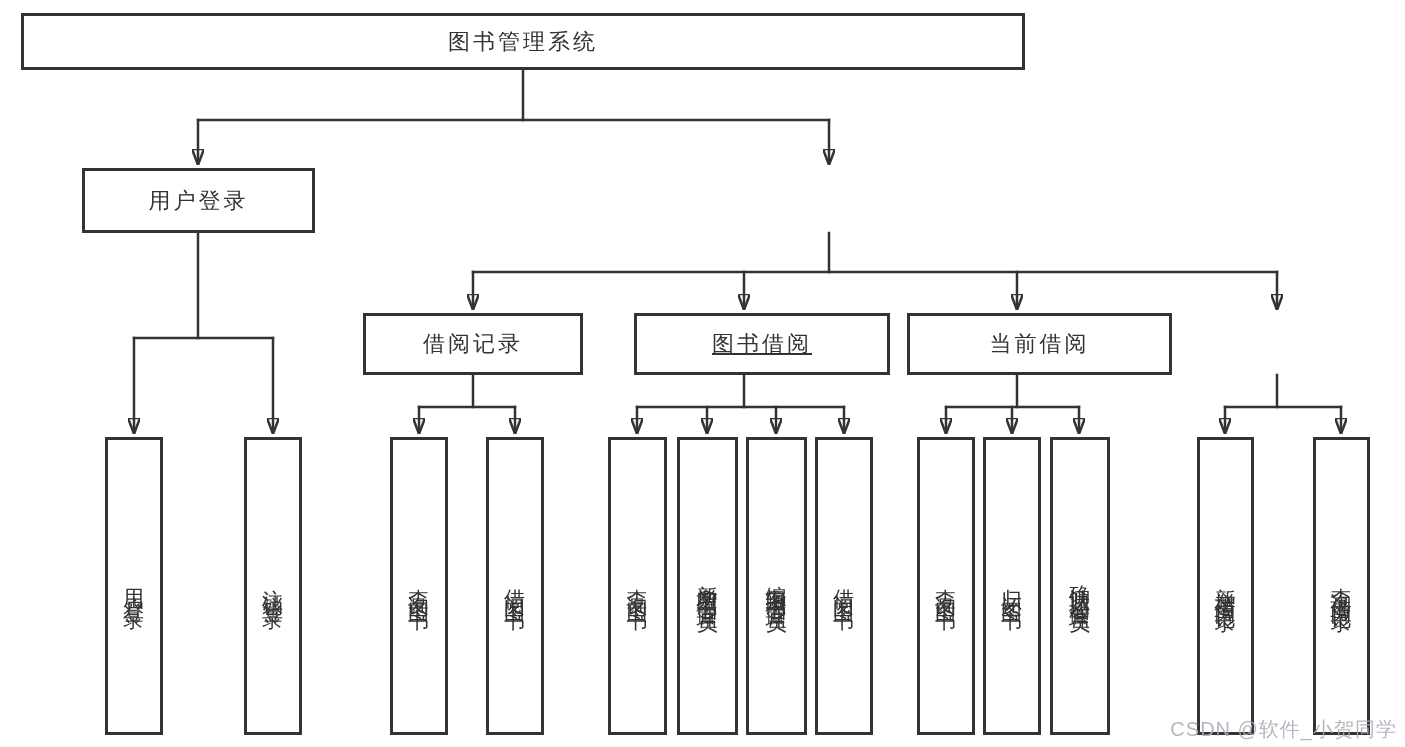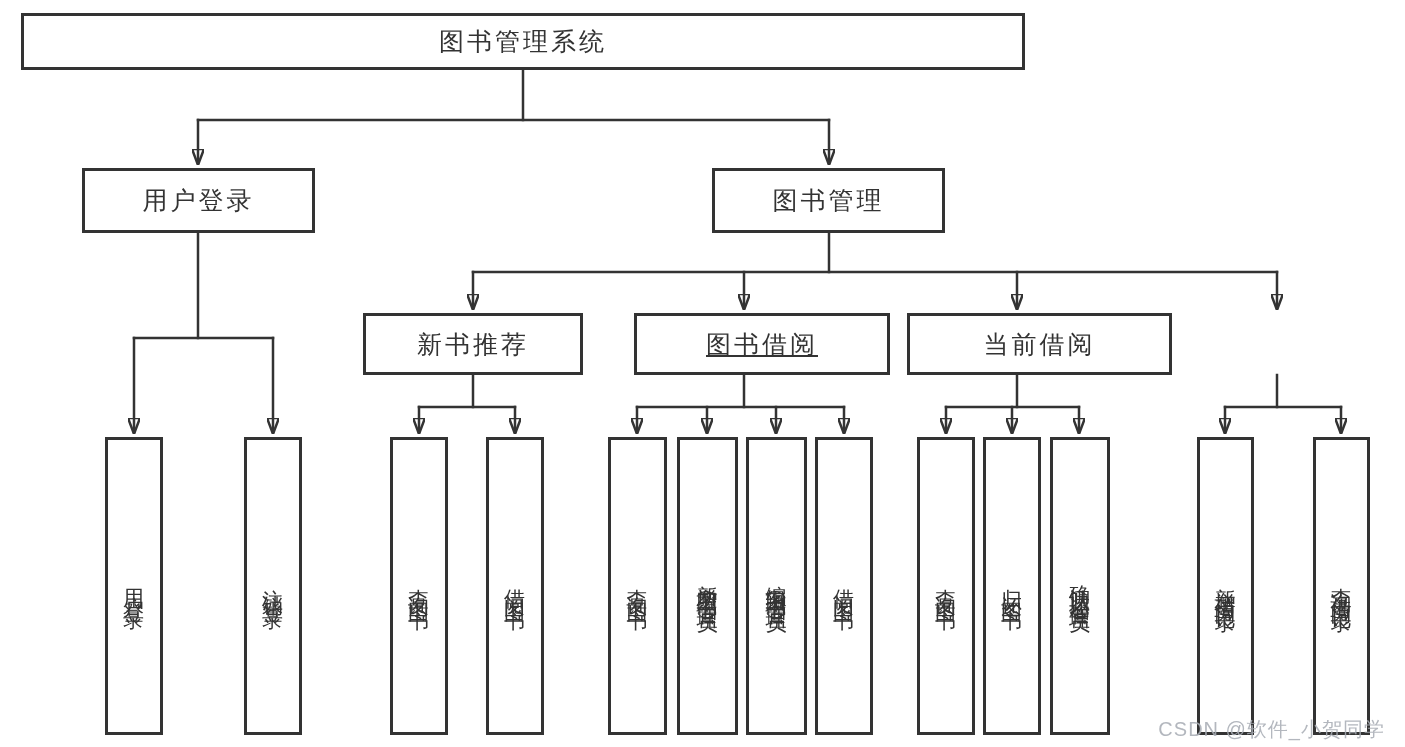--- a/index.html
+++ b/index.html
@@ -32,39 +32,39 @@
     background: #ffffff;
     border: 3px solid #333333;
     box-sizing: border-box;
     color: #333333;
     z-index: 2;
   }
   .hbox {
     display: flex;
     align-items: center;
     justify-content: center;
-    font-size: 25px;
+    font-size: 22px;
     letter-spacing: 3px;
     white-space: nowrap;
   }
   .vbox {
     top: 437px;
     height: 298px;
     writing-mode: vertical-rl;
     text-orientation: mixed;
     display: flex;
     align-items: center;
     justify-content: center;
     font-size: 21px;
     letter-spacing: 7px;
     line-height: 1;
   }
   .watermark {
     position: absolute;
-    right: 20px;
+    right: 8px;
     bottom: 4px;
     font-size: 20px;
     color: rgba(168, 173, 181, 0.88);
     letter-spacing: 1px;
     z-index: 5;
     white-space: nowrap;
   }
 </style>
 </head>
 <body>
@@ -115,23 +115,22 @@
 
     <path d="M1277,375 V407"></path>
     <path d="M1225,407 H1341"></path>
     <path d="M1225,407 V432" marker-end="url(#arrow)"></path>
     <path d="M1341,407 V432" marker-end="url(#arrow)"></path>
   </svg>
 
   <div class="node hbox" style="left:21px; top:13px; width:1004px; height:57px;">图书管理系统</div>
 
   <div class="node hbox" style="left:82px; top:168px; width:233px; height:65px;">用户登录</div>
-  <div class="node hbox" style="left:712px; top:168px; width:233px; height:65px;">图书管理</div>
 
-  <div class="node hbox" style="left:363px; top:313px; width:220px; height:62px;">新书推荐</div>
+  <div class="node hbox" style="left:363px; top:313px; width:220px; height:62px;">借阅记录</div>
   <div class="node hbox" style="left:634px; top:313px; width:256px; height:62px;text-decoration:underline;">图书借阅</div>
   <div class="node hbox" style="left:907px; top:313px; width:265px; height:62px;">当前借阅</div>
 
   <div class="node vbox" style="left:105px; width:58px;">用户登录</div>
   <div class="node vbox" style="left:244px; width:58px;">注销登录</div>
 
   <div class="node vbox" style="left:390px; width:58px;">查询图书</div>
   <div class="node vbox" style="left:486px; width:58px;">借阅图书</div>
 
   <div class="node vbox" style="left:608px; width:59px;">查询图书</div>

